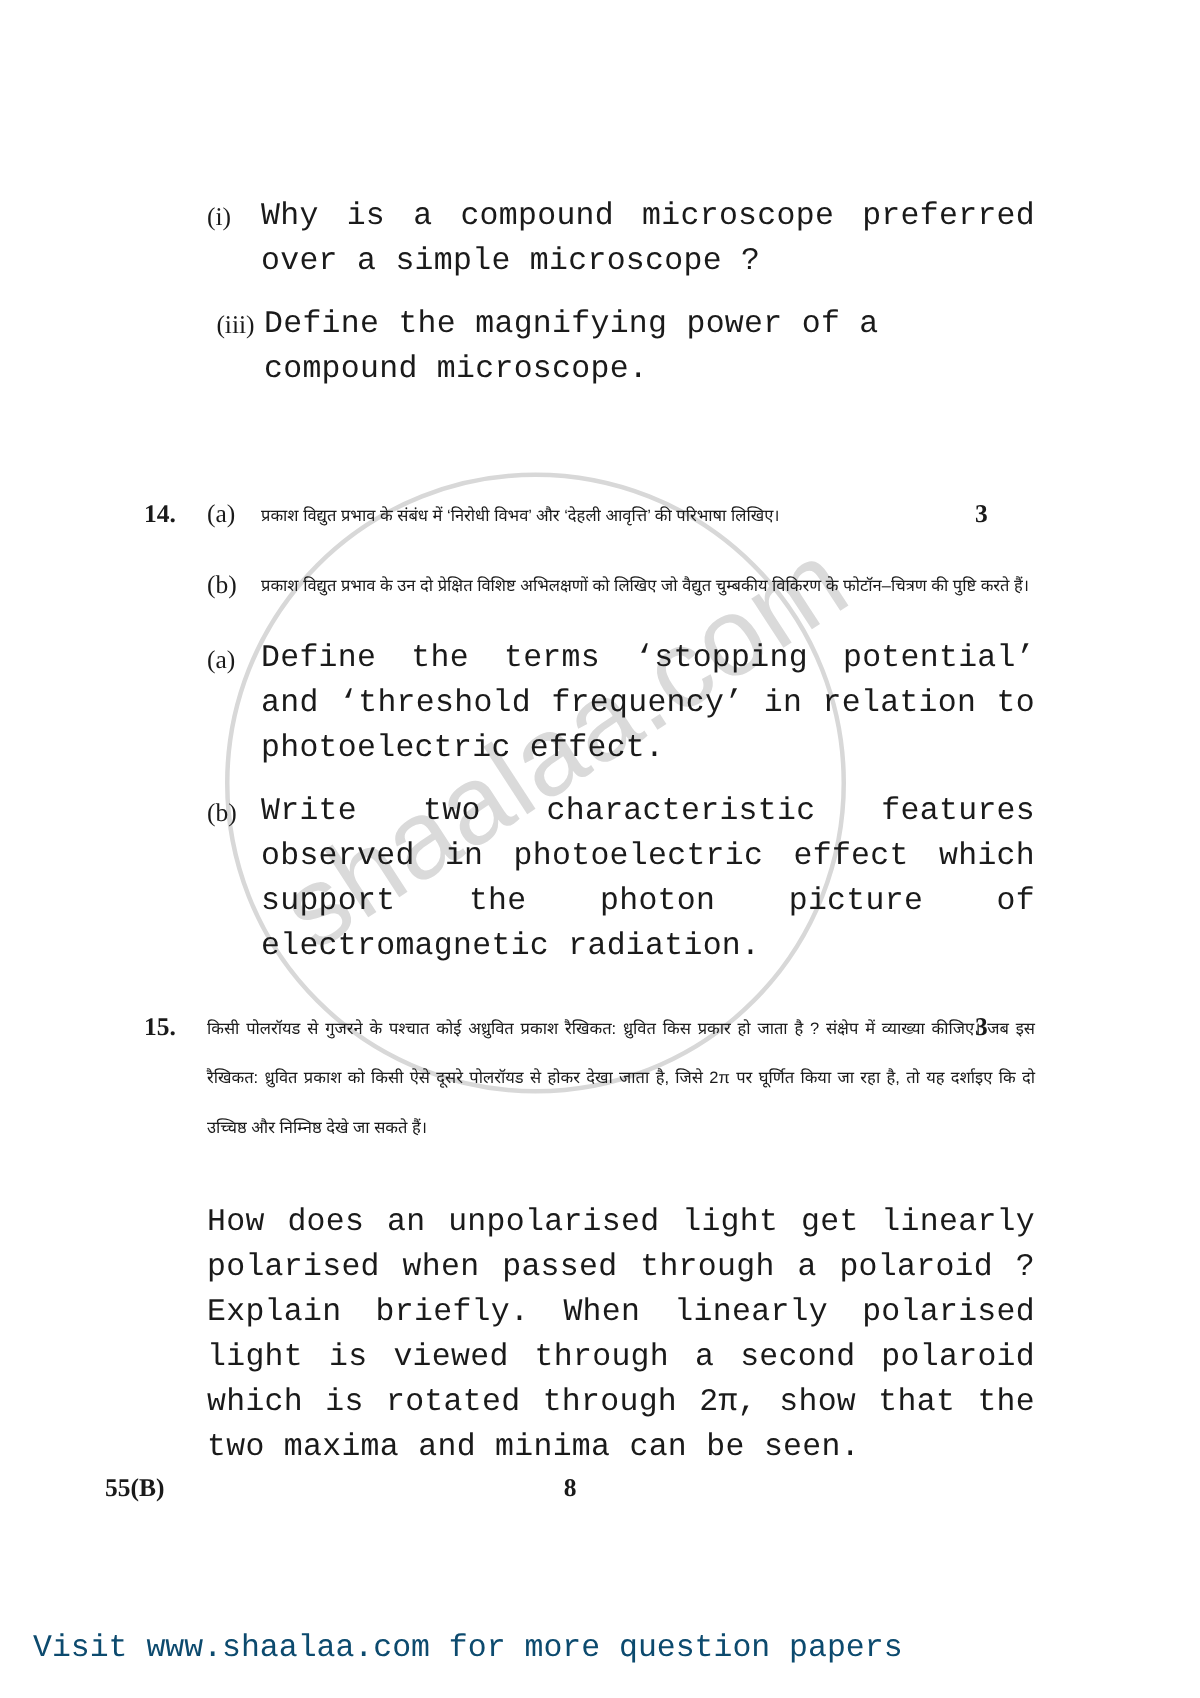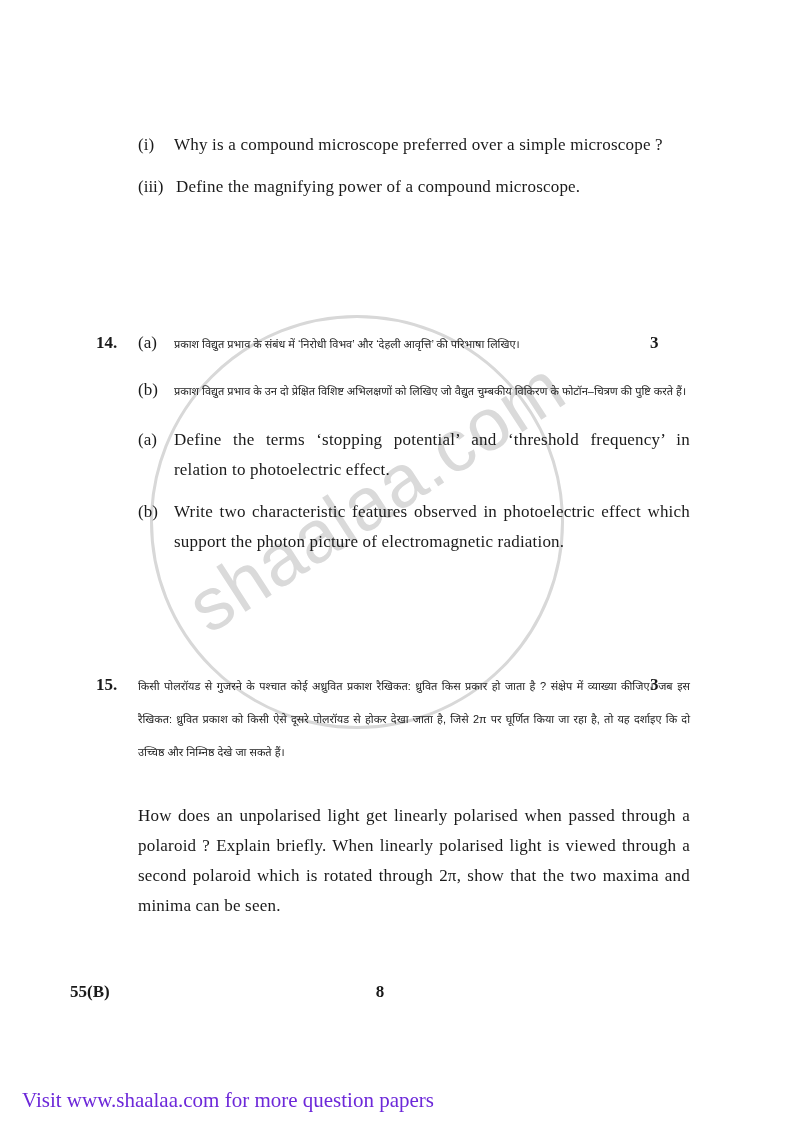--- a/index.html
+++ b/index.html
@@ -80,28 +80,29 @@
     line-height: 30px;
     margin-left: 26px;
   }
   .num.blank { font-weight: normal; }
   .label {
     width: 36px;
     flex: 0 0 36px;
     font-size: 17px;
     line-height: 30px;
   }
-  .label.wide { width: 38px; flex: 0 0 38px; }
+  .label.wide { width: 38px; flex: 0 0 38px; text-align: center; }
   .body-en {
     flex: 1 1 auto;
-    font-size: 17px;
+    font-size: 21px;
     line-height: 30px;
     text-align: justify;
     text-justify: inter-word;
     letter-spacing: 0.2px;
+    font-family: Liberation Mono, monospace;
   }
   .body-en.last-noj { text-align: left; }
   .body-hi {
     flex: 1 1 auto;
     font-family: "Liberation Sans", "DejaVu Sans", sans-serif;
     font-size: 11px;
     line-height: 33px;
     text-align: justify;
     text-justify: inter-word;
   }
@@ -140,23 +141,23 @@
     text-align: center;
     font-weight: bold;
     font-size: 17px;
   }
 
   
   #banner {
     position: absolute;
     left: 22px;
     top: 1088px;
-    font-family: Liberation Serif, serif;
+    font-family: Liberation Mono, monospace;
     font-size: 21px;
-    color: #6d28d9;
+    color: #0c4a6e;
     z-index: 3;
     white-space: nowrap;
   }
 </style>
 </head>
 <body>
 
 <div id="watermark">
   <div class="ring"></div>
   <div class="wm-text">shaalaa.com</div>

